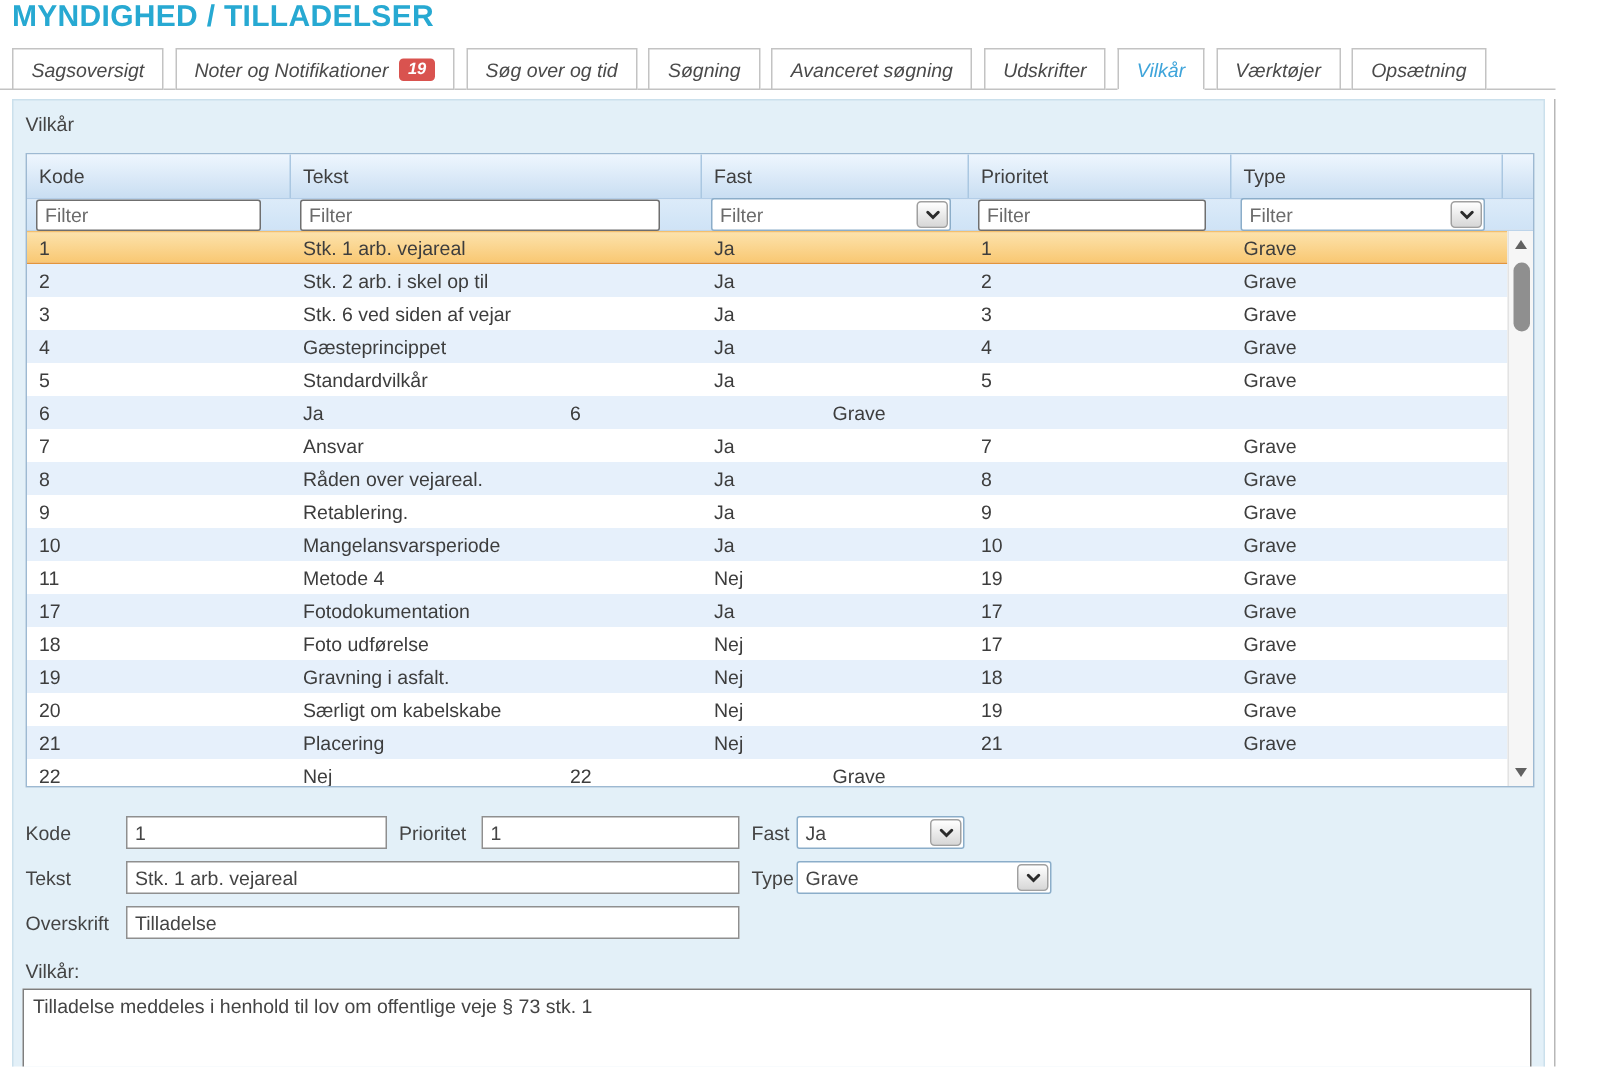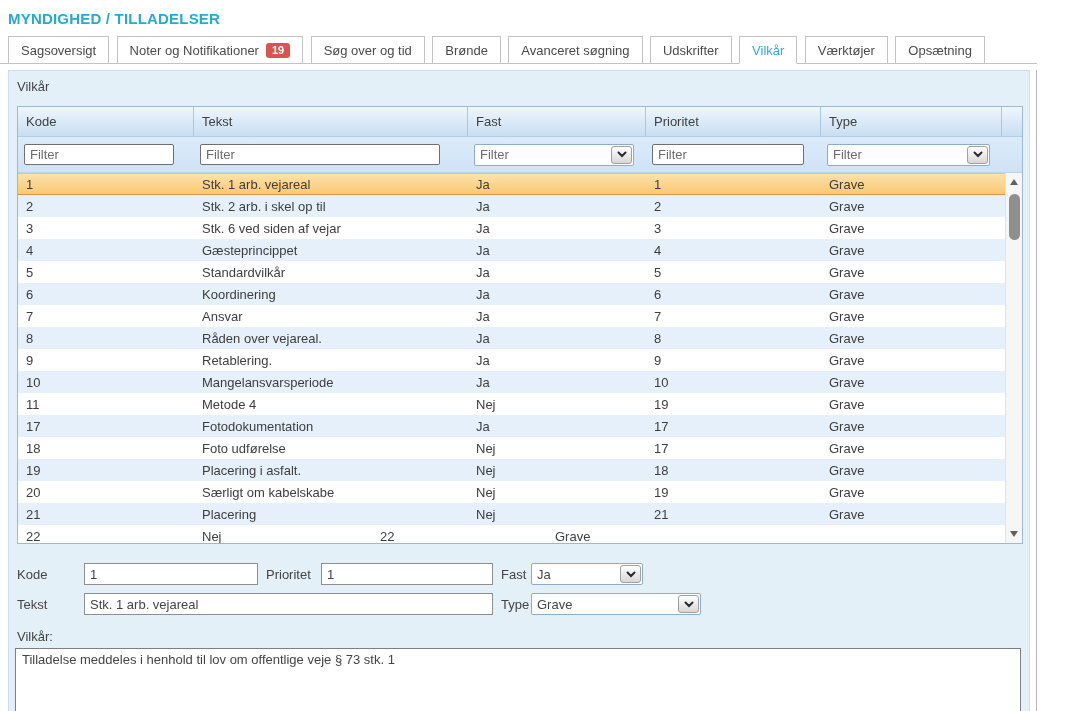--- a/index.html
+++ b/index.html
@@ -4,25 +4,25 @@
 <style>
   :root{
     --accent:#27a9d2; --badge:#d9534f; --tab-active:#3ea4da;
     --row-alt:#e6f0fb; --sel-top:#fce2ab; --sel-bottom:#f9c873;
   }
   *{box-sizing:border-box;}
   html,body{margin:0;padding:0;}
   body{width:1069px;height:711px;overflow:hidden;background:#fff;
        font-family:"Liberation Sans",sans-serif;color:#444;}
 
-  .page-title{margin:10px 0 9px 8px;font-size:15px;font-weight:bold;
+  .page-title{margin:0 0 9px 8px;font-size:20px;font-weight:bold;
               color:var(--accent);letter-spacing:.2px;}
 
   
-  .tabbar{position:relative;height:28px;padding-left:8px;white-space:nowrap;}
+  .tabbar{position:relative;height:28px;padding-left:8px;white-space:nowrap;font-style:italic;}
   .tabbar::after{content:"";position:absolute;left:0;bottom:0;width:1037px;
                  border-bottom:1px solid #c3c3c3;}
   .tab{position:relative;z-index:1;display:inline-flex;align-items:center;gap:7px;
        height:28px;padding:0 12px;margin-right:3px;background:#fff;
        border:1px solid #c3c3c3;font-size:13px;color:#4a4a4a;cursor:pointer;
        vertical-align:top;}
   .tab.active{color:var(--tab-active);border-bottom-color:#fff;}
   .badge{background:var(--badge);color:#fff;font-size:11px;font-weight:bold;
          padding:2px 6px;border-radius:3px;line-height:1;}
 
@@ -32,21 +32,21 @@
          border:1px solid #cbe0ec;min-height:662px;}
   .panel-title{padding:8px 8px 5px;font-size:13px;color:#444;}
 
   
   .grid{margin:7px 8px 0;width:1006px;background:#fff;border:1px solid #9db9d2;}
   .ghead{display:flex;height:30px;background:linear-gradient(#eef6fe,#c9def2);
          border-bottom:1px solid #b3cde7;}
   .ghcell{display:flex;align-items:center;padding-left:8px;font-size:13px;
           color:#3f3f3f;border-right:1px solid #aac7e1;}
   .ghcell.filler{border-right:none;flex:1;}
-  .gfilter{display:flex;height:36px;align-items:center;
+  .gfilter{display:flex;height:21px;align-items:center;
            background:linear-gradient(#dcebf9,#cfe3f6);border-bottom:1px solid #bdd4ea;}
   .gfcell{display:flex;align-items:center;padding-left:6px;}
   .filter-input{height:21px;border:1px solid #6f6f6f;border-radius:2px;
                 font-size:13px;font-family:inherit;padding:0 5px;color:#444;background:#fff;}
   .filter-input::placeholder{color:#6b6b6b;opacity:1;}
   .combo{height:22px;background:#fff;border:1px solid #8badc9;border-radius:2px;
          display:flex;align-items:center;justify-content:space-between;
          padding-left:5px;font-size:13px;color:#444;cursor:pointer;}
   .combo .ph{color:#6b6b6b;}
   .combo-btn{width:21px;height:18px;margin-right:1px;border:1px solid #a0a0a0;
@@ -99,21 +99,21 @@
       <span>Sagsoversigt</span>
     </div>
   <div class="tab">
       <span>Noter og Notifikationer</span>
       <span class="badge">19</span>
     </div>
   <div class="tab">
       <span>Søg over og tid</span>
     </div>
   <div class="tab">
-      <span>Brønde</span>
+      <span>Søgning</span>
     </div>
   <div class="tab">
       <span>Avanceret søgning</span>
     </div>
   <div class="tab">
       <span>Udskrifter</span>
     </div>
   <div class="tab active">
       <span>Vilkår</span>
     </div>
@@ -203,21 +203,20 @@
             </div>
             <div class="grow">
               <div class="gcell c-kode">5</div>
               <div class="gcell c-tekst">Standardvilkår</div>
               <div class="gcell c-fast">Ja</div>
               <div class="gcell c-prio">5</div>
               <div class="gcell c-type">Grave</div>
             </div>
             <div class="grow alt">
               <div class="gcell c-kode">6</div>
-              <div class="gcell c-tekst">Koordinering</div>
               <div class="gcell c-fast">Ja</div>
               <div class="gcell c-prio">6</div>
               <div class="gcell c-type">Grave</div>
             </div>
             <div class="grow">
               <div class="gcell c-kode">7</div>
               <div class="gcell c-tekst">Ansvar</div>
               <div class="gcell c-fast">Ja</div>
               <div class="gcell c-prio">7</div>
               <div class="gcell c-type">Grave</div>
@@ -259,21 +258,21 @@
             </div>
             <div class="grow">
               <div class="gcell c-kode">18</div>
               <div class="gcell c-tekst">Foto udførelse</div>
               <div class="gcell c-fast">Nej</div>
               <div class="gcell c-prio">17</div>
               <div class="gcell c-type">Grave</div>
             </div>
             <div class="grow alt">
               <div class="gcell c-kode">19</div>
-              <div class="gcell c-tekst">Placering i asfalt.</div>
+              <div class="gcell c-tekst">Gravning i asfalt.</div>
               <div class="gcell c-fast">Nej</div>
               <div class="gcell c-prio">18</div>
               <div class="gcell c-type">Grave</div>
             </div>
             <div class="grow">
               <div class="gcell c-kode">20</div>
               <div class="gcell c-tekst">Særligt om kabelskabe</div>
               <div class="gcell c-fast">Nej</div>
               <div class="gcell c-prio">19</div>
               <div class="gcell c-type">Grave</div>
@@ -322,18 +321,22 @@
         <span class="lab-type">Type</span>
         <div class="combo w-type">
           <span>Grave</span>
           <span class="combo-btn">
             <svg width="10" height="7" viewBox="0 0 10 7">
                 <path d="M1.5 1.5 L5 5 L8.5 1.5" stroke="#2b2b2b" stroke-width="2" fill="none" stroke-linecap="round"></path>
               </svg>
           </span>
         </div>
       </div>
+      <div class="frow">
+        <span class="flabel">Overskrift</span>
+        <input class="fi w-wide" value="Tilladelse" style="">
+      </div>
     </div>
 
     <div class="vlabel">Vilkår:</div>
     <textarea class="vilkaar-text" style="">Tilladelse meddeles i henhold til lov om offentlige veje § 73 stk. 1</textarea>
   </div>
 </div>
 
 </body></html>

